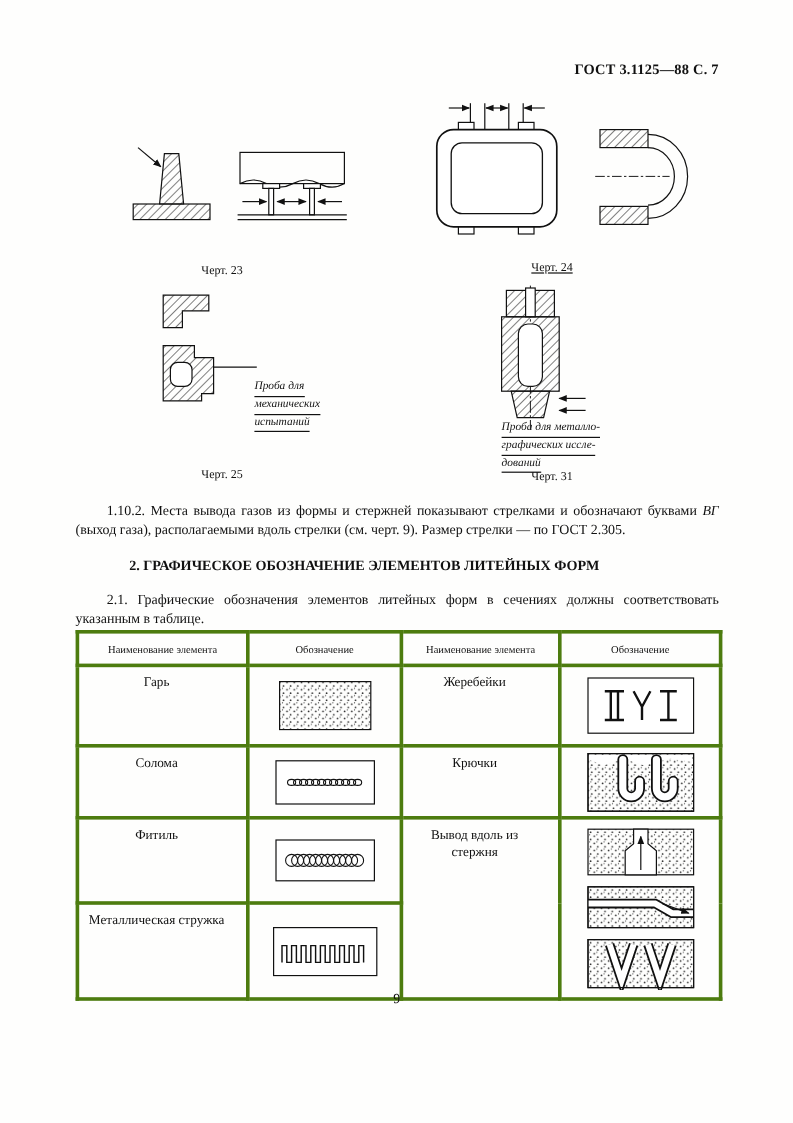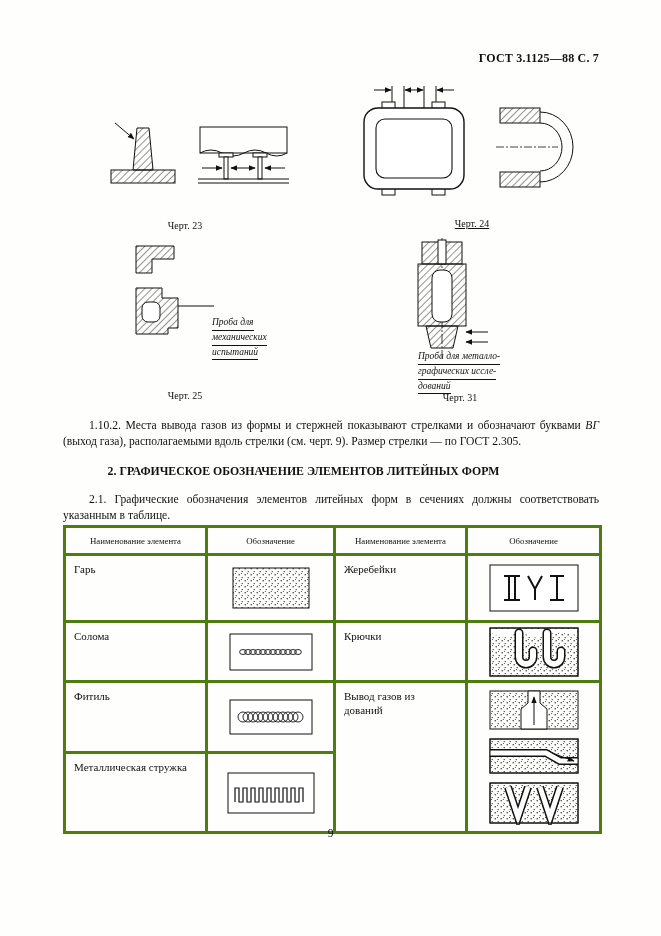--- a/index.html
+++ b/index.html
@@ -12,21 +12,21 @@
   .cap { position:absolute; font-size:10px; text-align:center; width:110px; }
   .figlabel { position:absolute; font-style:italic; font-size:9.5px; line-height:1.45; }
   .figlabel span { display:block; border-bottom:0.8px solid #111; padding-bottom:0px; width:max-content; }
   .para { position:absolute; left:63px; width:536px; font-size:11.6px; line-height:1.34; text-align:justify; }
   .indent { text-indent:26px; }
   .ital { font-style:italic; }
   .sect { position:absolute; left:0; width:607px; text-align:center; font-weight:bold; font-size:11.8px; }
   table.gost { position:absolute; left:63px; top:525px; width:536px; border-collapse:collapse; table-layout:fixed; }
   .gost th, .gost td { border:3px solid #4d7c0f; vertical-align:top; }
   .gost th { font-weight:normal; font-size:8.8px; text-align:center; vertical-align:middle; padding:2px; }
-  .gost td.nm { font-size:11px; padding:7px 18px 0 8px; text-align:left; line-height:1.25; }
+  .gost td.nm { font-size:11px; padding:7px 18px 0 8px; text-align:center; line-height:1.25; }
   .gost td.sym { text-align:center; vertical-align:middle; padding:3px; }
   .gost td.sym svg { display:inline-block; vertical-align:middle; }
   .stack svg { display:block; margin:3px auto; }
   .pagenum { position:absolute; left:0; top:827px; width:661px; text-align:center; font-size:11.5px; }
 </style>
 </head>
 <body>
 
 <svg width="0" height="0" style="position:absolute" aria-hidden="true">
   <defs>
@@ -89,21 +89,21 @@
     </svg>
 
     <svg style="left:492px; top:32px;" width="70" height="95" viewBox="0 0 70 95">
       <line x1="4" y1="47" x2="66" y2="47" stroke="#111" stroke-dasharray="8 2 2 2" stroke-width="0.8"></line>
       <rect x="8" y="8" width="40" height="15" fill="url(#h45)" stroke="#111"></rect>
       <rect x="8" y="72" width="40" height="15" fill="url(#h45)" stroke="#111"></rect>
       <path d="M48,12 a33,35 0 0 1 0,70" fill="none" stroke="#111"></path>
       <path d="M48,23 a22,24 0 0 1 0,48" fill="none" stroke="#111"></path>
     </svg>
 
-    <div class="cap" style="left:417px; top:150px;text-decoration:underline;">Черт. 24</div>
+    <div class="cap" style="left:405px; top:150px;text-decoration:underline;">Черт. 24</div>
 
     <svg style="left:122px; top:172px;" width="95" height="115" viewBox="0 0 95 115">
       <path d="M14,6 h38 v13 h-22 v14 h-16 z" fill="url(#h45)" stroke="#111"></path>
       <path d="M14,48 h26 v10 h16 v30 h-10 v6 h-32 z" fill="url(#h45)" stroke="#111"></path>
       <rect x="20" y="62" width="18" height="20" rx="6" fill="#fff" stroke="#111"></rect>
       <line x1="56" y1="66" x2="92" y2="66" stroke="#111"></line>
     </svg>
 
     <div class="figlabel" style="left:212px; top:248px;">
       <span>Проба для</span>
@@ -234,21 +234,21 @@
                 <circle cx="39" cy="18" r="5"></circle>
             <circle cx="44" cy="18" r="5"></circle>
                 <circle cx="49" cy="18" r="5"></circle>
                 <circle cx="54" cy="18" r="5"></circle>
             <circle cx="59" cy="18" r="5"></circle>
                 <circle cx="64" cy="18" r="5"></circle>
                 <circle cx="69" cy="18" r="5"></circle>
           </g>
         </svg>
       </td>
-      <td class="nm" rowspan="2">Вывод газов из дований</td>
+      <td class="nm" rowspan="2">Вывод вдоль из стержня</td>
       <td class="sym stack" rowspan="2">
         <svg width="92" height="42" viewBox="0 0 92 42">
           <rect x="2" y="2" width="88" height="38" fill="url(#stip)" stroke="#111"></rect>
           <path d="M40,2 h12 v12 l7,6 v20 h-26 v-20 l7,-6 z" fill="#fff" stroke="#111"></path>
           <line x1="46" y1="36" x2="46" y2="8" stroke="#111" marker-end="url(#arr)"></line>
         </svg>
         <svg width="92" height="38" viewBox="0 0 92 38">
           <rect x="2" y="2" width="88" height="34" fill="url(#stip)" stroke="#111"></rect>
           <g fill="none">
             <path d="M2,16 h56 l14,8 h18" stroke="#111" stroke-width="8"></path>

